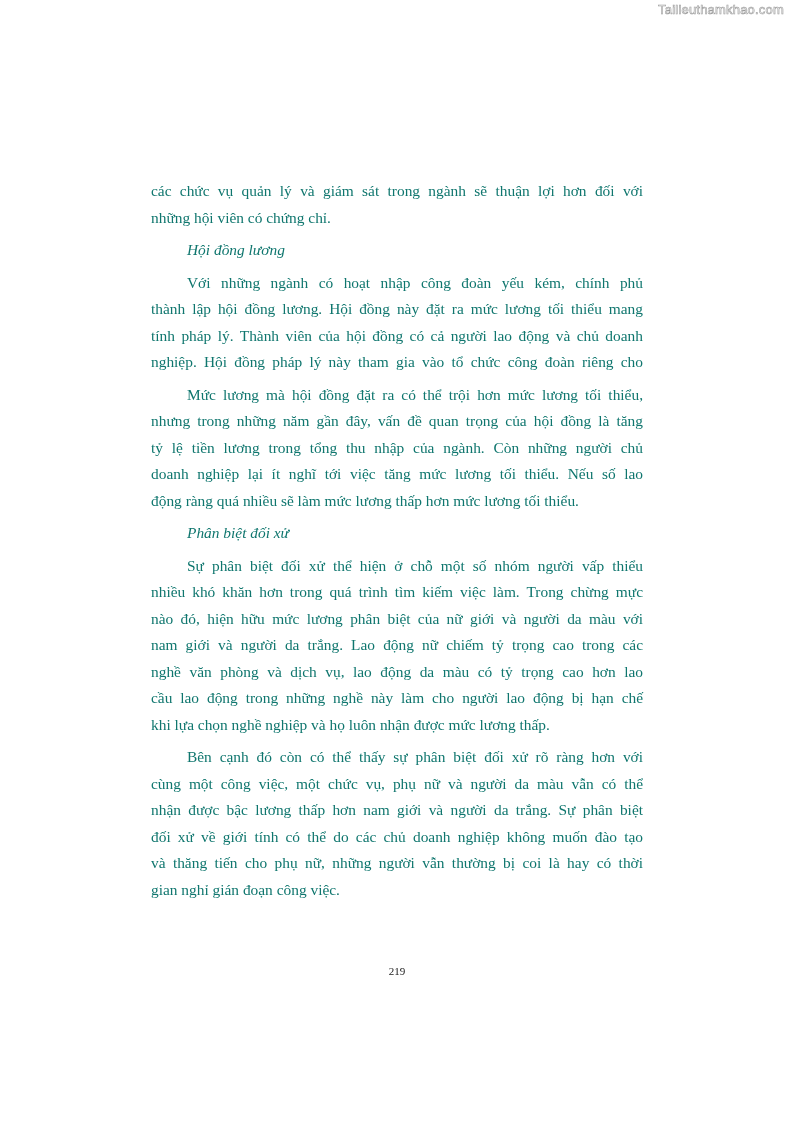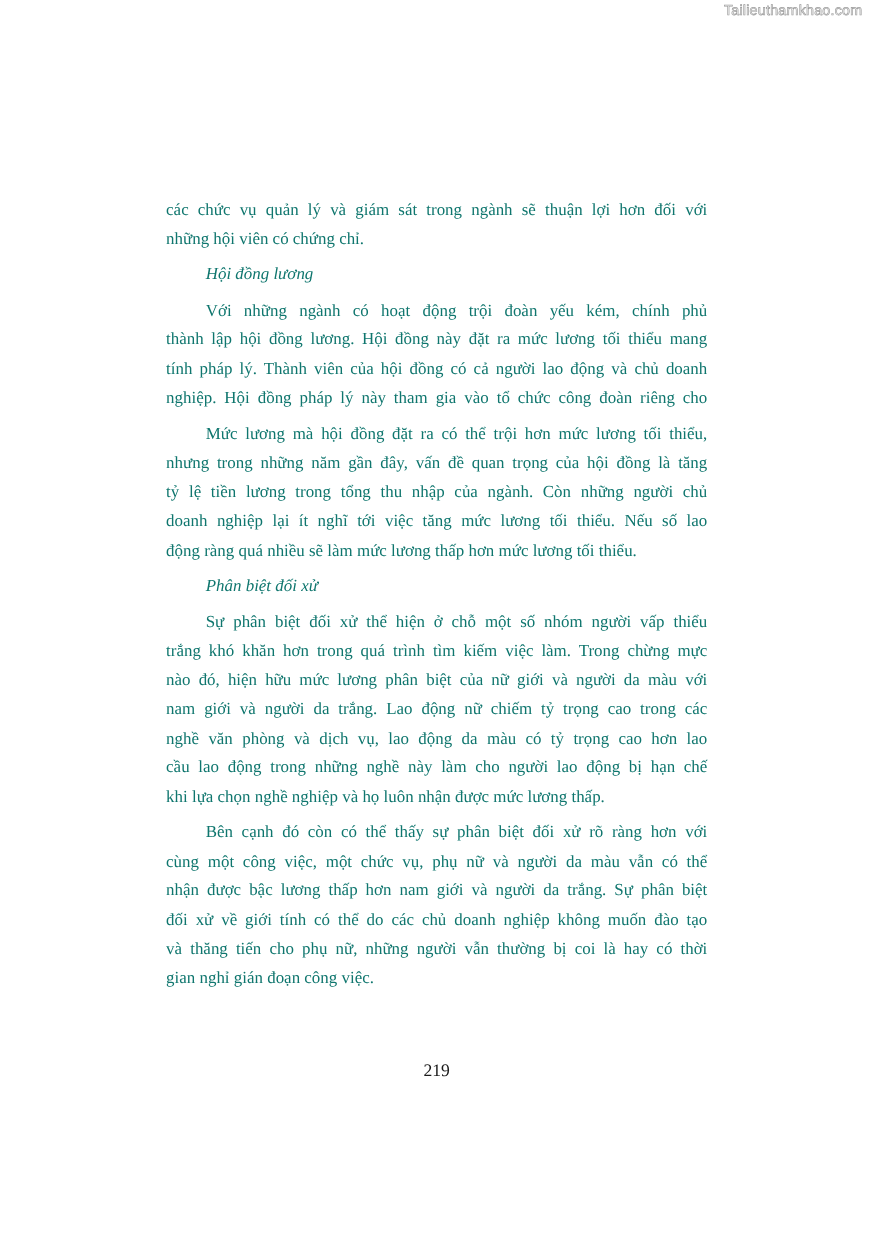--- a/index.html
+++ b/index.html
@@ -16,62 +16,62 @@
       font-family: "Liberation Serif", serif; font-size: 15.4px; line-height: 26.5px;
       color: #0f766e;
     }
     .line { display: block; text-align: justify; text-align-last: justify; white-space: nowrap; height: 26.5px; }
     .line.last { text-align-last: left; }
     .indent { padding-left: 36px; }
     .heading { font-style: italic; padding-left: 36px; text-align-last: left; }
     .gap { height: 6px; }
     .page-number {
       position: absolute; top: 965px; left: 0; width: 794px; text-align: center;
-      font-family: "Liberation Serif", serif; font-size: 16px; color: #1a1a1a;
+      font-family: "Liberation Serif", serif; font-size: 11px; color: #1a1a1a;
     }
   </style>
 </head>
 <body>
 
 <div class="watermark">Tailieuthamkhao.com</div>
 
 <div class="page">
 
   <div>
     <span class="line">các chức vụ quản lý và giám sát trong ngành sẽ thuận lợi hơn đối với</span>
     <span class="line last">những hội viên có chứng chỉ.</span>
   </div>
   <div class="gap"></div>
 
   <div class="line heading">Hội đồng lương</div>
   <div class="gap"></div>
 
   <div>
-    <span class="line indent">Với những ngành có hoạt động trội đoàn yếu kém, chính phủ</span>
+    <span class="line indent">Với những ngành có hoạt nhập công đoàn yếu kém, chính phủ</span>
     <span class="line">thành lập hội đồng lương. Hội đồng này đặt ra mức lương tối thiểu mang</span>
     <span class="line">tính pháp lý. Thành viên của hội đồng có cả người lao động và chủ doanh</span>
     <span class="line">nghiệp. Hội đồng pháp lý này tham gia vào tổ chức công đoàn riêng cho</span>
   </div>
   <div class="gap"></div>
 
   <div>
     <span class="line indent">Mức lương mà hội đồng đặt ra có thể trội hơn mức lương tối thiểu,</span>
     <span class="line">nhưng trong những năm gần đây, vấn đề quan trọng của hội đồng là tăng</span>
     <span class="line">tỷ lệ tiền lương trong tổng thu nhập của ngành. Còn những người chủ</span>
     <span class="line">doanh nghiệp lại ít nghĩ tới việc tăng mức lương tối thiểu. Nếu số lao</span>
     <span class="line last">động ràng quá nhiều sẽ làm mức lương thấp hơn mức lương tối thiểu.</span>
   </div>
   <div class="gap"></div>
 
   <div class="line heading">Phân biệt đối xử</div>
   <div class="gap"></div>
 
   <div>
     <span class="line indent">Sự phân biệt đối xử thể hiện ở chỗ một số nhóm người vấp thiểu</span>
-    <span class="line">trắng khó khăn hơn trong quá trình tìm kiếm việc làm. Trong chừng mực</span>
+    <span class="line">nhiều khó khăn hơn trong quá trình tìm kiếm việc làm. Trong chừng mực</span>
     <span class="line">nào đó, hiện hữu mức lương phân biệt của nữ giới và người da màu với</span>
     <span class="line">nam giới và người da trắng. Lao động nữ chiếm tỷ trọng cao trong các</span>
     <span class="line">nghề văn phòng và dịch vụ, lao động da màu có tỷ trọng cao hơn lao</span>
     <span class="line">cầu lao động trong những nghề này làm cho người lao động bị hạn chế</span>
     <span class="line last">khi lựa chọn nghề nghiệp và họ luôn nhận được mức lương thấp.</span>
   </div>
   <div class="gap"></div>
 
   <div>
     <span class="line indent">Bên cạnh đó còn có thể thấy sự phân biệt đối xử rõ ràng hơn với</span>

